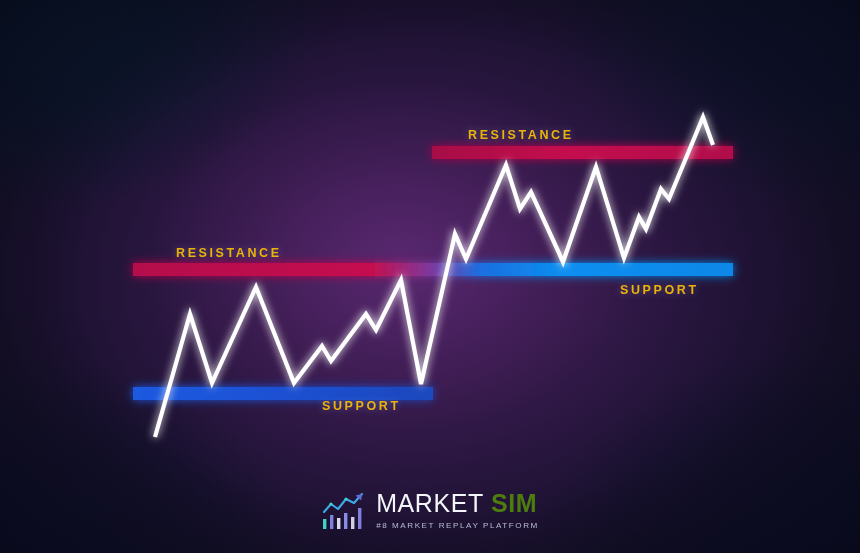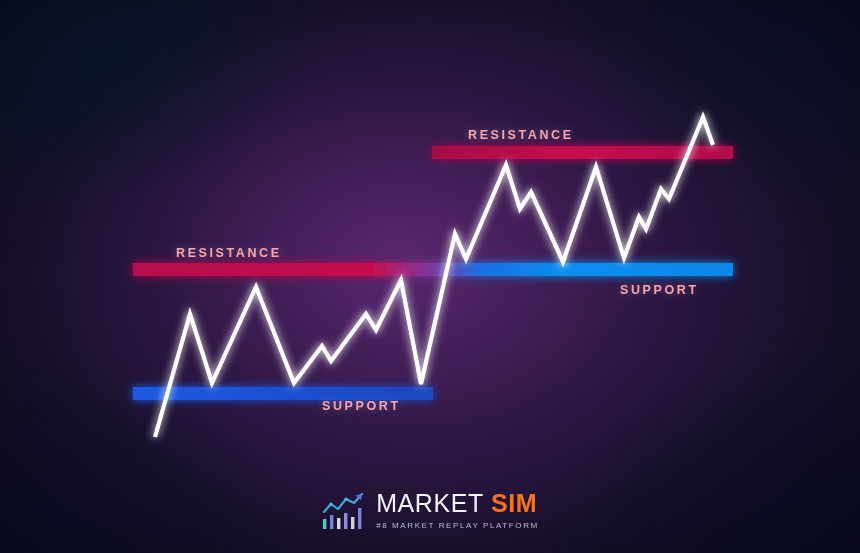--- a/index.html
+++ b/index.html
@@ -62,21 +62,21 @@
   
   #chart {
     position: absolute;
     left: 0;
     top: 0;
   }
 
   
   .lbl {
     position: absolute;
-    color: #fca5a5;
+    color: #eab308;
     font-size: 12.5px;
     font-weight: bold;
     letter-spacing: 2.6px;
     text-shadow: 0 0 8px rgba(180,190,255,0.35);
     white-space: nowrap;
     user-select: none;
   }
   #label-resistance-lower { left: 176px; top: 246px; }
   #label-resistance-upper { left: 468px; top: 128px; }
   #label-support-lower   { left: 322px; top: 399px; }
@@ -99,21 +99,21 @@
     flex-direction: column;
     align-items: flex-start;
     line-height: 1;
   }
   .logo-word {
     font-size: 25px;
     letter-spacing: 0.6px;
     color: #f3f5fa;
     font-weight: normal;
   }
-  .logo-word b { font-weight: bold; color: #f97316; }
+  .logo-word b { font-weight: bold; color: #4d7c0f; }
   .logo-tag {
     margin-top: 6px;
     font-size: 8.1px;
     letter-spacing: 1.55px;
     color: #b9bdd2;
     font-weight: normal;
   }
 </style>
 </head>
 <body>

